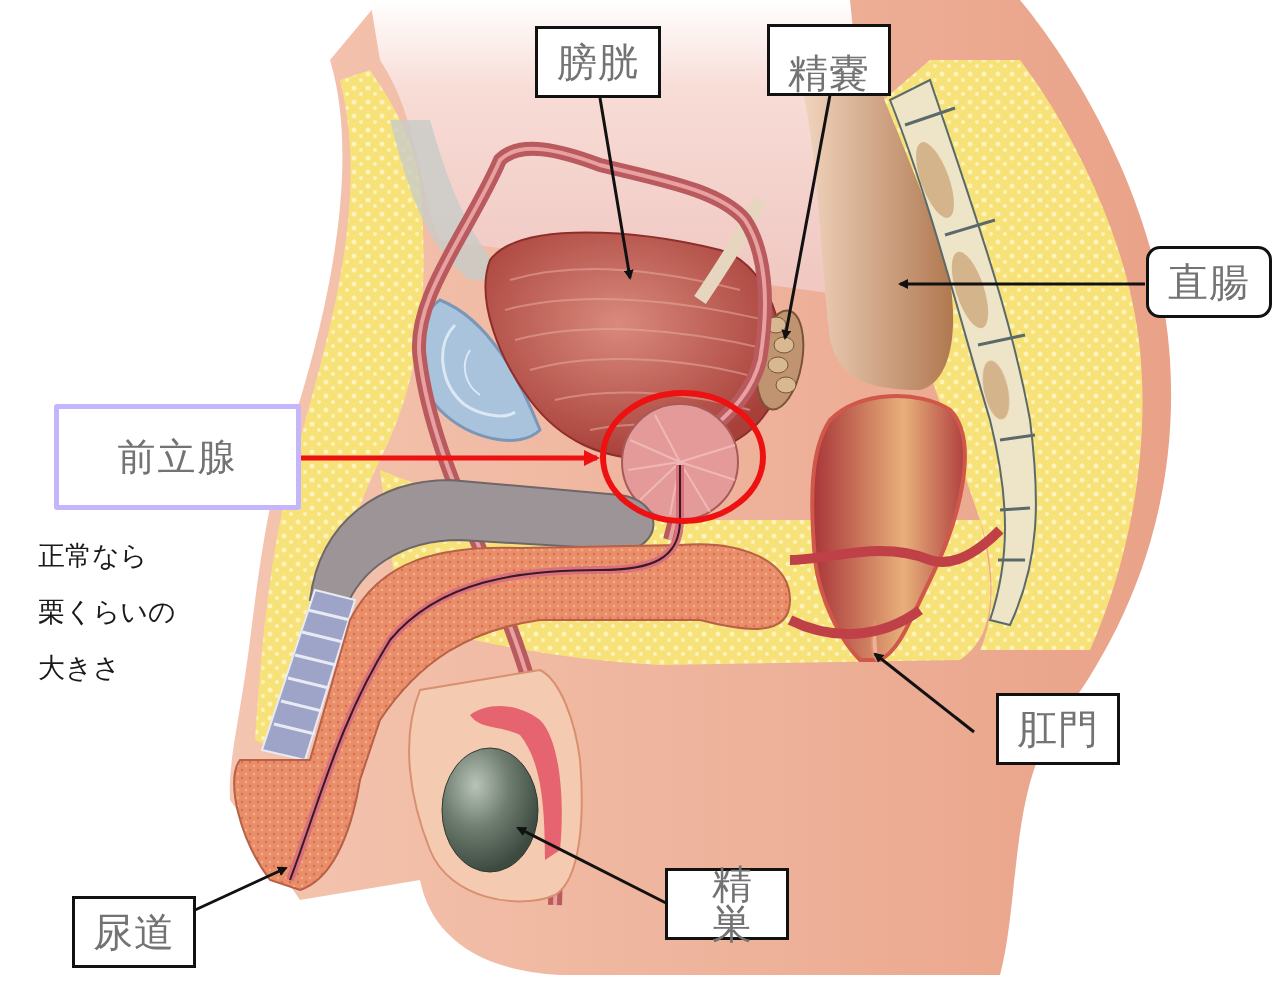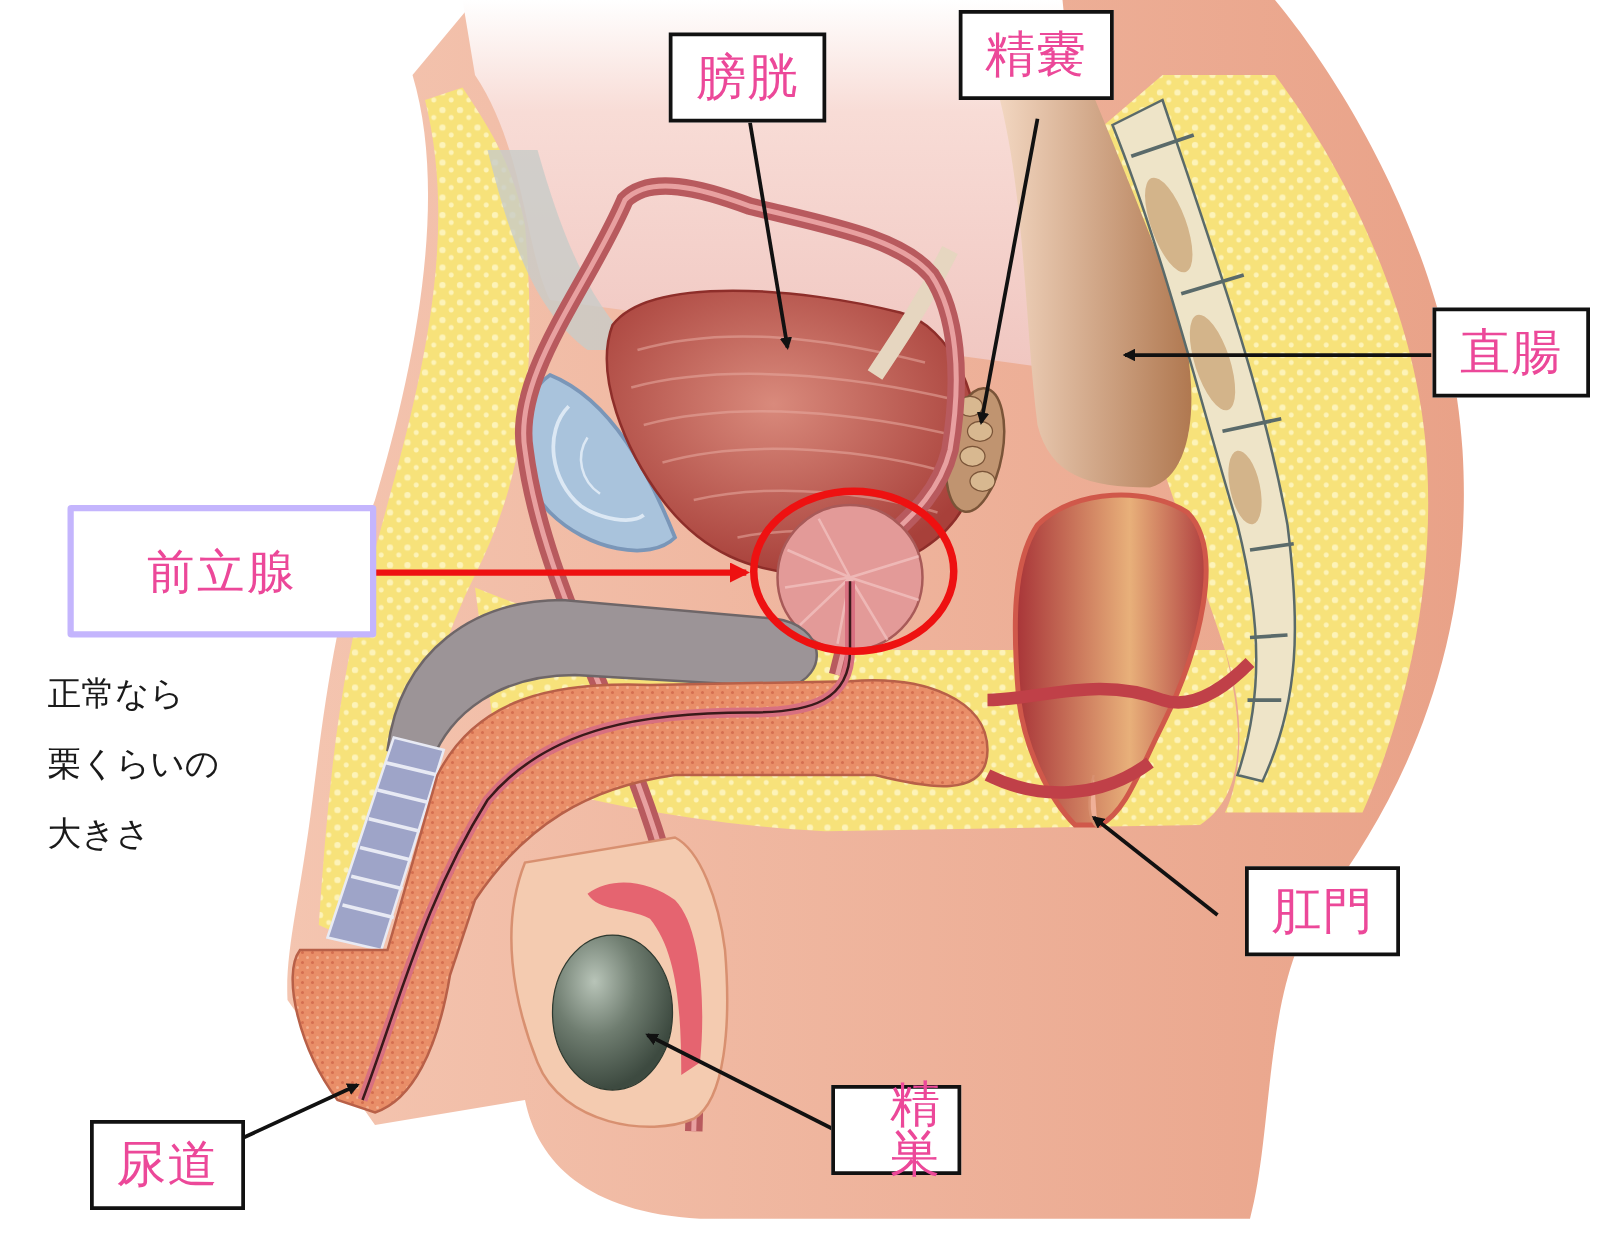--- a/index.html
+++ b/index.html
@@ -3,21 +3,21 @@
   <meta charset="utf-8">
   <style>
     html, body { margin: 0; padding: 0; background: #ffffff; }
     body { width: 1280px; height: 986px; position: relative; overflow: hidden;
            font-family: "DejaVu Sans", "Liberation Sans", sans-serif; }
     #stage { position: absolute; left: 0; top: 0; width: 1280px; height: 986px; }
     svg#anatomy { position: absolute; left: 0; top: 0; }
     .label-box {
       position: absolute; background: #ffffff; border: 3px solid #111111;
       box-sizing: border-box; display: flex; align-items: center; justify-content: center;
-      color: #ec4899; font-size: 40px; letter-spacing: 1px; line-height: 1;
+      color: #737373; font-size: 40px; letter-spacing: 1px; line-height: 1;
     }
     .label-box.main {
       border: 5px solid #c4b5fd; border-radius: 3px; font-size: 38px; letter-spacing: 2px; margin-left: 34px;
     }
     .note {
       position: absolute; left: 38px; top: 528px; color: #1a1a1a;
       font-size: 27px; line-height: 56px; white-space: pre;
     }
   </style>
 </head>
@@ -183,33 +183,33 @@
   </div>
 
   <div class="note"><span>正常なら</span>
 <span>栗くらいの</span>
 <span>大きさ</span></div>
 
   <div class="label-box" style="left:535px; top:26px; width:126px; height:72px;">
     <span>膀胱</span>
   </div>
 
-  <div class="label-box" style="left:767px; top:8px; width:124px; height:72px;">
+  <div class="label-box" style="left:767px; top:24px; width:124px; height:72px;align-items:flex-end;">
     <span>精嚢</span>
   </div>
 
-  <div class="label-box" style="left:1146px; top:246px; width:126px; height:72px;">
+  <div class="label-box" style="left:1146px; top:246px; width:126px; height:72px;border-radius:14px;">
     <span>直腸</span>
   </div>
 
   <div class="label-box" style="left:972px; top:693px; width:124px; height:72px;margin-left:24px;">
     <span>肛門</span>
   </div>
 
   <div class="label-box" style="left:72px; top:896px; width:124px; height:72px;">
     <span>尿道</span>
   </div>
 
-  <div class="label-box" style="left:665px; top:868px; width:104px; height:72px;padding-left:44px;">
+  <div class="label-box" style="left:665px; top:868px; width:124px; height:72px;padding-left:44px;">
     <span>精巣</span>
   </div>
 
 </div>
 
 </body></html>

